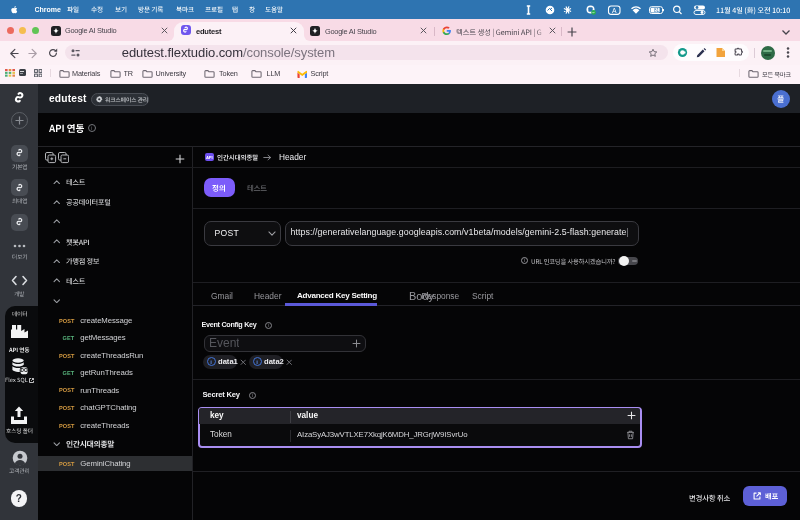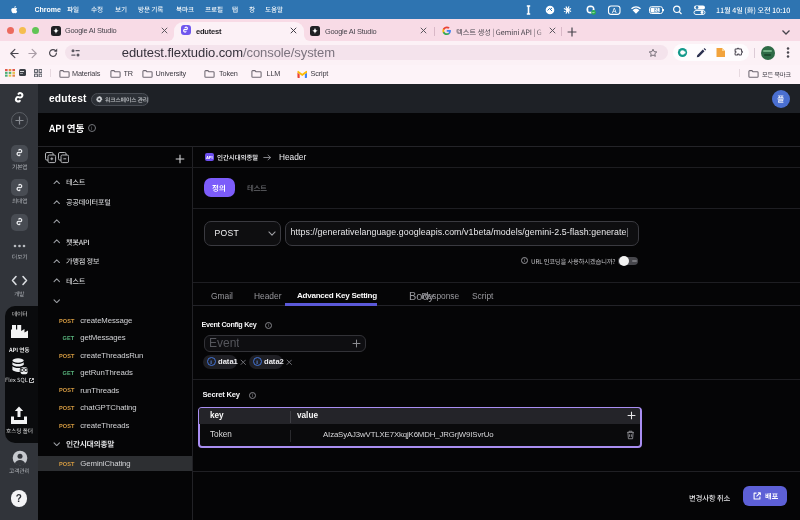--- a/index.html
+++ b/index.html
@@ -668,21 +668,21 @@
     <div style="position:absolute;left:210px;top:409.2px;width:25px;height:14px;color:#fafafa;font-size:8.2px;font-weight:700;line-height:14px;white-space:nowrap;overflow:hidden;">key</div>
     <div style="position:absolute;left:289.5px;top:410.5px;width:1px;height:12px;background:#3f3f45;"></div>
     <div style="position:absolute;left:297px;top:409.2px;width:30px;height:14px;color:#fafafa;font-size:8.2px;font-weight:700;line-height:14px;white-space:nowrap;overflow:hidden;">value</div>
     <div style="position:absolute;left:626.5px;top:411px;">
       <svg width="9" height="9" viewBox="0 0 10 10">
         <path stroke="#e8e8ea" stroke-width="1.2" d="M5 0.7v8.6M0.7 5h8.6"></path>
       </svg>
     </div>
     <div style="position:absolute;left:210px;top:428px;width:40px;height:14px;color:#dededf;font-size:8.2px;line-height:14px;white-space:nowrap;overflow:hidden;">Token</div>
     <div style="position:absolute;left:289.5px;top:429.5px;width:1px;height:12px;background:#2a2a2e;"></div>
-    <div style="position:absolute;left:297px;top:428px;width:250px;height:14px;color:#d9d9dc;font-size:7.8px;letter-spacing:-0.12px;line-height:14px;white-space:nowrap;overflow:hidden;margin-left:26px;">AIzaSyAJ3wVTLXE7XkqjK6MDH_JRGrjW9ISvrUo</div>
+    <div style="position:absolute;left:297px;top:428px;width:250px;height:14px;color:#d9d9dc;font-size:7.8px;letter-spacing:-0.12px;line-height:14px;white-space:nowrap;overflow:hidden;">AIzaSyAJ3wVTLXE7XkqjK6MDH_JRGrjW9ISvrUo</div>
     <div style="position:absolute;left:625.5px;top:430px;">
       <svg width="9" height="10" viewBox="0 0 12 13" fill="none" stroke="#9b9ca1" stroke-width="1.1">
         <path d="M1.5 3h9M4 3V1.5h4V3M2.5 3l.7 8.5h5.6l.7-8.5M4.8 5.5v3.5M7.2 5.5v3.5"></path>
       </svg>
     </div>
     <div style="position:absolute;left:193px;top:470.8px;width:607px;height:1px;background:#202024;"></div>
     <div style="position:absolute;left:689px;top:493.748px;">
       <svg width="43" height="9" viewBox="0 0 43 9" style="display:block">
         <path fill="#ececee" transform="translate(0,7)" d="M3.6 -5.0H5.5V-4.3H3.6ZM3.6 -3.5H5.5V-2.9H3.6ZM5.2 -6.1H5.9V-1.2H5.2ZM1.5 -0.2H6.1V0.5H1.5ZM1.5 -1.6H2.3V0.2H1.5ZM0.6 -5.7H1.4V-4.6H3.0V-5.7H3.8V-2.3H0.6ZM1.4 -4.0V-2.9H3.0V-4.0Z M10.2 -5.0H11.9V-4.4H10.2ZM10.1 -3.6H11.9V-3.0H10.1ZM11.8 -6.2H12.6V-2.2H11.8ZM9.6 -5.7H10.4Q10.4 -4.8 10.1 -4.1Q9.7 -3.4 9.0 -2.9Q8.3 -2.4 7.3 -2.1L7.0 -2.7Q7.9 -3.0 8.5 -3.3Q9.0 -3.7 9.3 -4.2Q9.6 -4.7 9.6 -5.3ZM7.4 -5.7H10.2V-5.0H7.4ZM10.3 -2.1Q11.0 -2.1 11.5 -1.9Q12.0 -1.8 12.3 -1.5Q12.6 -1.2 12.6 -0.8Q12.6 -0.3 12.3 -0.0Q12.0 0.3 11.5 0.4Q11.0 0.6 10.3 0.6Q9.7 0.6 9.1 0.4Q8.6 0.3 8.4 -0.0Q8.1 -0.3 8.1 -0.8Q8.1 -1.2 8.4 -1.5Q8.6 -1.8 9.1 -1.9Q9.7 -2.1 10.3 -2.1ZM10.3 -1.5Q9.9 -1.5 9.5 -1.4Q9.2 -1.3 9.0 -1.2Q8.8 -1.0 8.8 -0.8Q8.8 -0.5 9.0 -0.4Q9.2 -0.2 9.5 -0.1Q9.9 -0.0 10.3 -0.0Q10.8 -0.0 11.1 -0.1Q11.5 -0.2 11.6 -0.4Q11.8 -0.5 11.8 -0.8Q11.8 -1.0 11.6 -1.2Q11.5 -1.3 11.1 -1.4Q10.8 -1.5 10.3 -1.5Z M15.2 -5.6H15.8V-4.5Q15.8 -3.9 15.7 -3.3Q15.5 -2.8 15.3 -2.3Q15.0 -1.8 14.7 -1.4Q14.3 -1.0 13.9 -0.8L13.4 -1.4Q13.8 -1.6 14.2 -1.9Q14.5 -2.3 14.7 -2.7Q14.9 -3.1 15.0 -3.6Q15.2 -4.0 15.2 -4.5ZM15.3 -5.6H15.9V-4.5Q15.9 -4.0 16.0 -3.6Q16.1 -3.2 16.4 -2.8Q16.6 -2.4 16.9 -2.1Q17.2 -1.7 17.6 -1.6L17.1 -0.9Q16.7 -1.2 16.3 -1.5Q16.0 -1.9 15.8 -2.4Q15.5 -2.8 15.4 -3.4Q15.3 -3.9 15.3 -4.5ZM18.0 -6.2H18.8V0.6H18.0ZM18.6 -3.5H19.8V-2.8H18.6Z M24.7 -6.2H25.4V-1.8H24.7ZM25.2 -4.3H26.4V-3.7H25.2ZM23.3 -1.8Q24.0 -1.8 24.5 -1.6Q25.0 -1.5 25.2 -1.2Q25.5 -1.0 25.5 -0.6Q25.5 -0.2 25.2 0.1Q25.0 0.3 24.5 0.5Q24.0 0.6 23.3 0.6Q22.6 0.6 22.1 0.5Q21.6 0.3 21.3 0.1Q21.1 -0.2 21.1 -0.6Q21.1 -1.0 21.3 -1.2Q21.6 -1.5 22.1 -1.6Q22.6 -1.8 23.3 -1.8ZM23.3 -1.2Q22.6 -1.2 22.2 -1.0Q21.8 -0.9 21.8 -0.6Q21.8 -0.3 22.2 -0.1Q22.6 0.0 23.3 0.0Q24.0 0.0 24.4 -0.1Q24.8 -0.3 24.8 -0.6Q24.8 -0.9 24.4 -1.0Q24.0 -1.2 23.3 -1.2ZM20.2 -5.4H24.2V-4.8H20.2ZM22.2 -4.5Q22.7 -4.5 23.0 -4.4Q23.4 -4.2 23.6 -4.0Q23.8 -3.7 23.8 -3.3Q23.8 -3.0 23.6 -2.7Q23.4 -2.4 23.0 -2.3Q22.7 -2.1 22.2 -2.1Q21.7 -2.1 21.3 -2.3Q20.9 -2.4 20.7 -2.7Q20.5 -3.0 20.5 -3.3Q20.5 -3.7 20.7 -4.0Q20.9 -4.2 21.3 -4.4Q21.7 -4.5 22.2 -4.5ZM22.2 -4.0Q21.8 -4.0 21.5 -3.8Q21.3 -3.6 21.3 -3.3Q21.3 -3.0 21.5 -2.9Q21.8 -2.7 22.2 -2.7Q22.6 -2.7 22.8 -2.9Q23.1 -3.0 23.1 -3.3Q23.1 -3.6 22.8 -3.8Q22.6 -4.0 22.2 -4.0ZM21.8 -6.2H22.6V-5.1H21.8Z M30.1 -4.9H30.7V-4.8Q30.7 -4.3 30.5 -3.9Q30.3 -3.5 29.9 -3.2Q29.4 -2.9 28.8 -2.8L28.5 -3.4Q29.0 -3.5 29.4 -3.7Q29.7 -3.9 29.9 -4.2Q30.1 -4.5 30.1 -4.8ZM30.2 -4.9H30.9V-4.8Q30.9 -4.5 31.0 -4.3Q31.2 -4.0 31.6 -3.8Q31.9 -3.6 32.4 -3.5L32.1 -2.9Q31.5 -3.0 31.1 -3.3Q30.7 -3.6 30.4 -4.0Q30.2 -4.4 30.2 -4.8ZM28.7 -5.4H32.3V-4.8H28.7ZM30.1 -6.1H30.9V-5.0H30.1ZM30.1 -2.3H30.9V0.4H30.1ZM33.1 -6.2H33.8V0.6H33.1ZM28.3 -1.7 28.2 -2.4Q28.9 -2.4 29.6 -2.4Q30.4 -2.4 31.1 -2.5Q31.9 -2.5 32.6 -2.6L32.7 -2.0Q31.9 -1.9 31.2 -1.8Q30.4 -1.8 29.7 -1.8Q29.0 -1.7 28.3 -1.7Z M34.8 -0.9H41.0V-0.2H34.8ZM37.5 -2.4H38.3V-0.7H37.5ZM37.5 -5.7H38.1V-5.2Q38.1 -4.8 38.0 -4.4Q37.9 -4.0 37.6 -3.7Q37.4 -3.3 37.0 -3.0Q36.7 -2.8 36.2 -2.6Q35.8 -2.4 35.4 -2.3L35.0 -2.9Q35.4 -3.0 35.8 -3.2Q36.2 -3.3 36.5 -3.6Q36.8 -3.8 37.0 -4.0Q37.2 -4.3 37.3 -4.6Q37.5 -4.9 37.5 -5.2ZM37.6 -5.7H38.3V-5.2Q38.3 -4.9 38.4 -4.6Q38.5 -4.3 38.8 -4.0Q39.0 -3.8 39.3 -3.5Q39.6 -3.3 40.0 -3.2Q40.3 -3.0 40.7 -2.9L40.4 -2.3Q39.9 -2.4 39.5 -2.6Q39.1 -2.8 38.7 -3.0Q38.4 -3.3 38.1 -3.7Q37.9 -4.0 37.8 -4.4Q37.6 -4.8 37.6 -5.2Z"></path>
       </svg>

